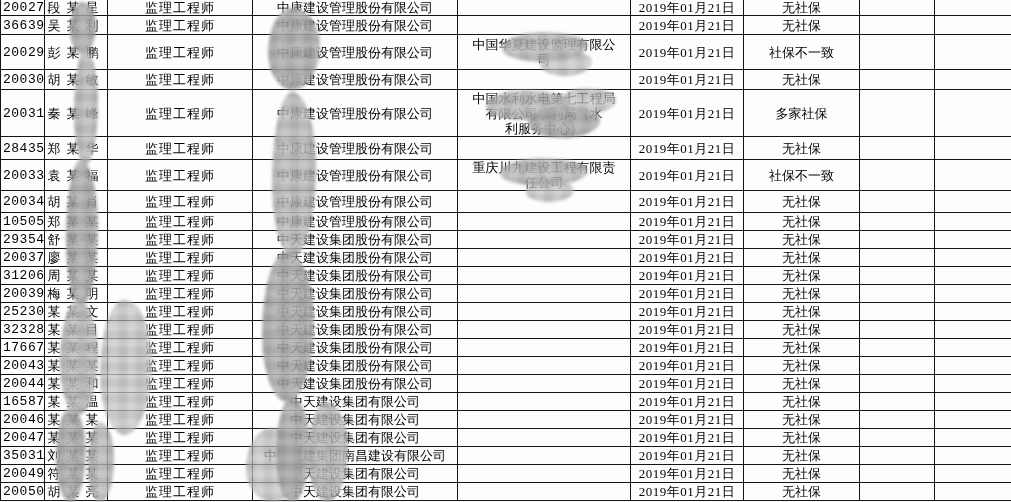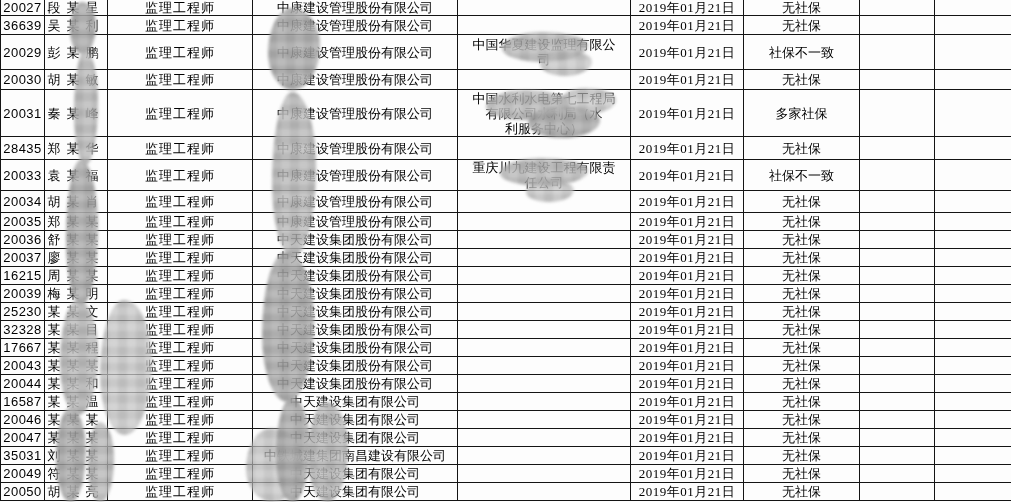--- a/index.html
+++ b/index.html
@@ -10,21 +10,21 @@
   table.records{
     border-collapse:collapse;table-layout:fixed;width:1040px;
     margin-top:-1px;margin-left:0;
   }
   table.records td{
     border:1px solid #141414;
     font-size:13px;color:#000;text-align:center;vertical-align:middle;
     padding:0 2px;overflow:hidden;line-height:15px;
     white-space:pre-line;
   }
-  td.c-id{font-family:Liberation Sans, sans-serif;letter-spacing:0.5px;}
+  td.c-id{font-family:Liberation Mono, monospace;letter-spacing:0.5px;}
   td.c-name{letter-spacing:6px;}
   td.c-title{letter-spacing:1px;}
   td.c-company{white-space:nowrap;}
   td.c-date{letter-spacing:0.5px;margin-left:12px;}
   
   .blob{
     position:absolute;pointer-events:none;
     border-radius:46% 54% 52% 48% / 55% 45% 55% 45%;
     filter:blur(1.6px);
     background-image:
@@ -139,32 +139,32 @@
           <td class="c-name">胡某肖</td>
           <td class="c-title">监理工程师</td>
           <td class="c-company">中康建设管理股份有限公司</td>
           <td class="c-unit"></td>
           <td class="c-date">2019年01月21日</td>
           <td class="c-status">无社保</td>
           <td class="c-empty"></td>
           <td class="c-empty"></td>
         </tr>
         <tr style="height: 18px;">
-          <td class="c-id">20035</td>
+          <td class="c-id">10505</td>
           <td class="c-name">郑某某</td>
           <td class="c-title">监理工程师</td>
           <td class="c-company">中康建设管理股份有限公司</td>
           <td class="c-unit"></td>
           <td class="c-date">2019年01月21日</td>
           <td class="c-status">无社保</td>
           <td class="c-empty"></td>
           <td class="c-empty"></td>
         </tr>
         <tr style="height: 18px;">
-          <td class="c-id">20036</td>
+          <td class="c-id">29354</td>
           <td class="c-name">舒某某</td>
           <td class="c-title">监理工程师</td>
           <td class="c-company">中天建设集团股份有限公司</td>
           <td class="c-unit"></td>
           <td class="c-date">2019年01月21日</td>
           <td class="c-status">无社保</td>
           <td class="c-empty"></td>
           <td class="c-empty"></td>
         </tr>
         <tr style="height: 18px;">
@@ -172,21 +172,21 @@
           <td class="c-name">廖某某</td>
           <td class="c-title">监理工程师</td>
           <td class="c-company">中天建设集团股份有限公司</td>
           <td class="c-unit"></td>
           <td class="c-date">2019年01月21日</td>
           <td class="c-status">无社保</td>
           <td class="c-empty"></td>
           <td class="c-empty"></td>
         </tr>
         <tr style="height: 18px;">
-          <td class="c-id">16215</td>
+          <td class="c-id">31206</td>
           <td class="c-name">周某某</td>
           <td class="c-title">监理工程师</td>
           <td class="c-company">中天建设集团股份有限公司</td>
           <td class="c-unit"></td>
           <td class="c-date">2019年01月21日</td>
           <td class="c-status">无社保</td>
           <td class="c-empty"></td>
           <td class="c-empty"></td>
         </tr>
         <tr style="height: 18px;">

